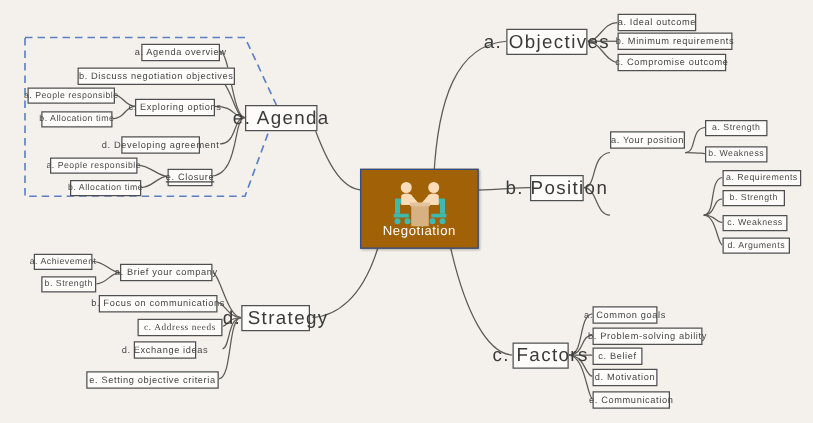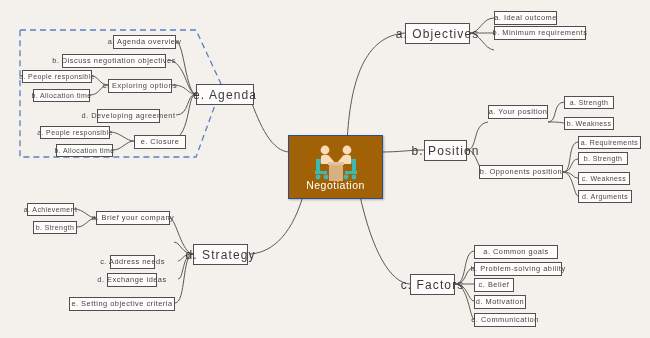--- a/index.html
+++ b/index.html
@@ -15,21 +15,21 @@
     position:absolute;
     box-sizing:border-box;
     background:#fdfcfa;
     border:1px solid #4f4f4f;
     color:#3d3d3d;
     display:flex;align-items:center;justify-content:center;
     white-space:nowrap;
     letter-spacing:.35px;
     line-height:1;
   }
-  .lvl1{font-size:12px;height:21px;padding:0 7px;letter-spacing:1.1px;color:#3a3a3a;}
+  .lvl1{font-size:15px;height:21px;padding:0 7px;letter-spacing:1.1px;color:#3a3a3a;}
   .lvl2{font-size:7.4px;height:14px;padding:0 4px;letter-spacing:.5px;color:#454545;}
   .lvl3{font-size:7px;height:13px;padding:0 4px;letter-spacing:.4px;color:#4a4a4a;}
   .center{
     position:absolute;
     background:#a16207;
     border:1px solid #2f4d8c;
     box-shadow:1px 1px 2px rgba(0,0,0,.28);
     display:flex;flex-direction:column;align-items:center;justify-content:flex-end;
   }
   .center-label{
@@ -133,53 +133,53 @@
 
   <div class="node lvl1" style="left:405px;top:23px;width:65px;">
     <span>a. Objectives</span>
   </div>
   <div class="node lvl2" style="left:494px;top:11px;width:63px;">
     <span>a. Ideal outcome</span>
   </div>
   <div class="node lvl2" style="left:494px;top:26px;width:92px;">
     <span>b. Minimum requirements</span>
   </div>
+  <div class="node lvl2" style="left:494px;top:43px;width:87px;">
+    <span>c. Compromise outcome</span>
+  </div>
 
   <div class="node lvl1" style="left:424px;top:140px;width:43px;">
     <span>b. Position</span>
   </div>
   <div class="node lvl2" style="left:488px;top:105px;width:60px;">
     <span>a. Your position</span>
   </div>
   <div class="node lvl3" style="left:564px;top:96px;width:50px;">
     <span>a. Strength</span>
   </div>
   <div class="node lvl3" style="left:564px;top:117px;width:50px;">
     <span>b. Weakness</span>
   </div>
-  <div class="node lvl2" style="left:479px;top:165px;width:84px;">
-    <span>b. Opponents position</span>
-  </div>
   <div class="node lvl3" style="left:578px;top:136px;width:63px;">
     <span>a. Requirements</span>
   </div>
   <div class="node lvl3" style="left:578px;top:152px;width:50px;">
     <span>b. Strength</span>
   </div>
   <div class="node lvl3" style="left:578px;top:172px;width:52px;">
     <span>c. Weakness</span>
   </div>
   <div class="node lvl3" style="left:578px;top:190px;width:54px;">
     <span>d. Arguments</span>
   </div>
 
   <div class="node lvl1" style="left:410px;top:274px;width:45px;">
     <span>c. Factors</span>
   </div>
-  <div class="node lvl2" style="left:474px;top:245px;width:84px;">
+  <div class="node lvl2" style="left:474px;top:245px;width:52px;">
     <span>a. Common goals</span>
   </div>
   <div class="node lvl2" style="left:474px;top:262px;width:88px;">
     <span>b. Problem-solving ability</span>
   </div>
   <div class="node lvl2" style="left:474px;top:278px;width:40px;">
     <span>c. Belief</span>
   </div>
   <div class="node lvl2" style="left:474px;top:295px;width:52px;">
     <span>d. Motivation</span>
@@ -193,52 +193,55 @@
   </div>
   <div class="node lvl1" style="left:193px;top:244px;width:55px;">
     <span>d. Strategy</span>
   </div>
   <div class="node lvl3" style="left:27px;top:203px;width:47px;">
     <span>a. Achievement</span>
   </div>
   <div class="node lvl3" style="left:33px;top:221px;width:44px;">
     <span>b. Strength</span>
   </div>
-  <div class="node lvl2" style="left:110px;top:255px;width:45px;">
+  <div class="node lvl2" style="left:79px;top:236px;width:95px;">
+    <span>b. Focus on communications</span>
+  </div>
+  <div class="node lvl2" style="left:110px;top:255px;width:68px;font-family:Liberation Serif, serif;">
     <span>c. Address needs</span>
   </div>
   <div class="node lvl2" style="left:107px;top:273px;width:50px;">
     <span>d. Exchange ideas</span>
   </div>
   <div class="node lvl1" style="left:196px;top:84px;width:58px;">
     <span>e. Agenda</span>
   </div>
 
   <div class="node lvl2" style="left:69px;top:297px;width:106px;">
     <span>e. Setting objective criteria</span>
   </div>
   <div class="node lvl2" style="left:113px;top:35px;width:63px;">
     <span>a. Agenda overview</span>
   </div>
-  <div class="node lvl2" style="left:62px;top:54px;width:104px;">
+  <div class="node lvl2" style="left:62px;top:54px;width:126px;">
     <span>b. Discuss negotiation objectives</span>
   </div>
   <div class="node lvl2" style="left:108px;top:79px;width:64px;">
     <span>c. Exploring options</span>
   </div>
   <div class="node lvl3" style="left:22px;top:70px;width:70px;">
     <span>a. People responsible</span>
   </div>
   <div class="node lvl3" style="left:33px;top:89px;width:57px;">
     <span>b. Allocation time</span>
   </div>
   <div class="node lvl2" style="left:97px;top:109px;width:63px;">
     <span>d. Developing agreement</span>
   </div>
-  <div class="node lvl2" style="left:134px;top:135px;width:52px;">
+  <div class="node lvl2" style="left:134px;top:135px;width:36px;text-decoration:underline;">
     <span>e. Closure</span>
   </div>
   <div class="node lvl3" style="left:40px;top:126px;width:70px;">
     <span>a. People responsible</span>
   </div>
   <div class="node lvl3" style="left:56px;top:144px;width:57px;">
     <span>b. Allocation time</span>
   </div>
 
 </div>

